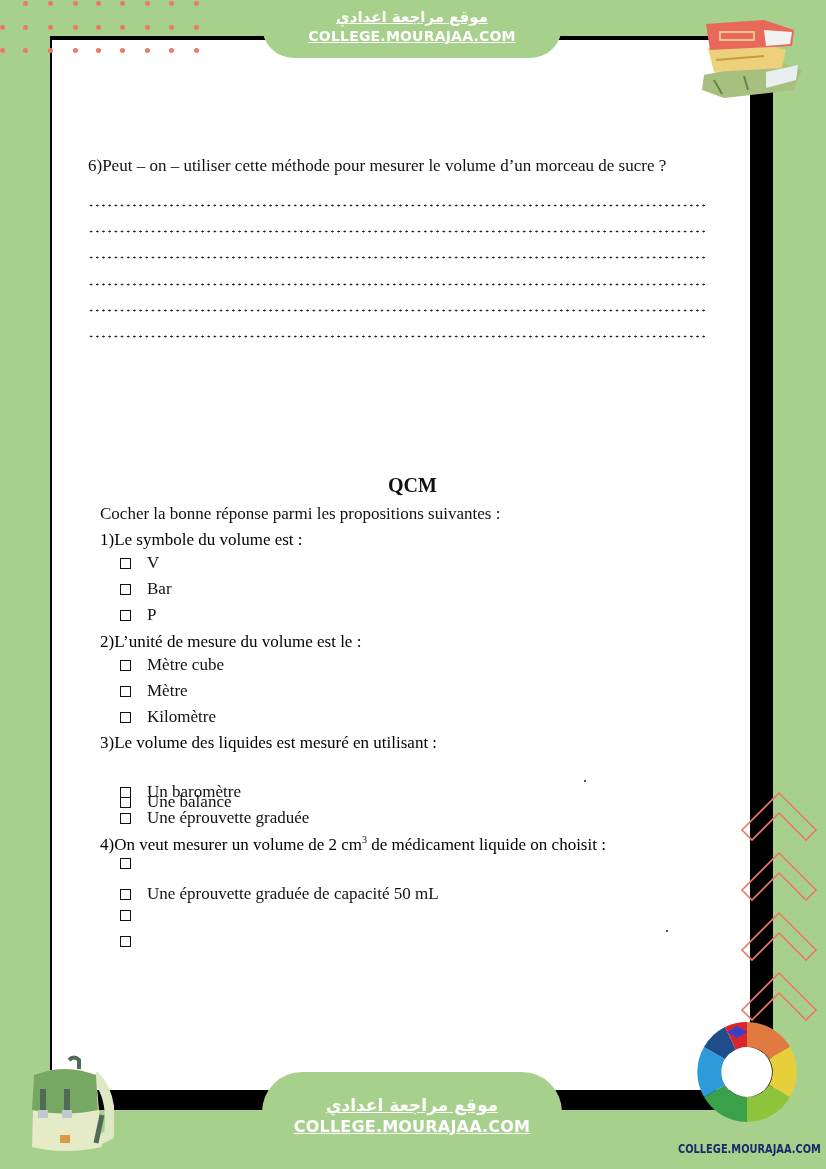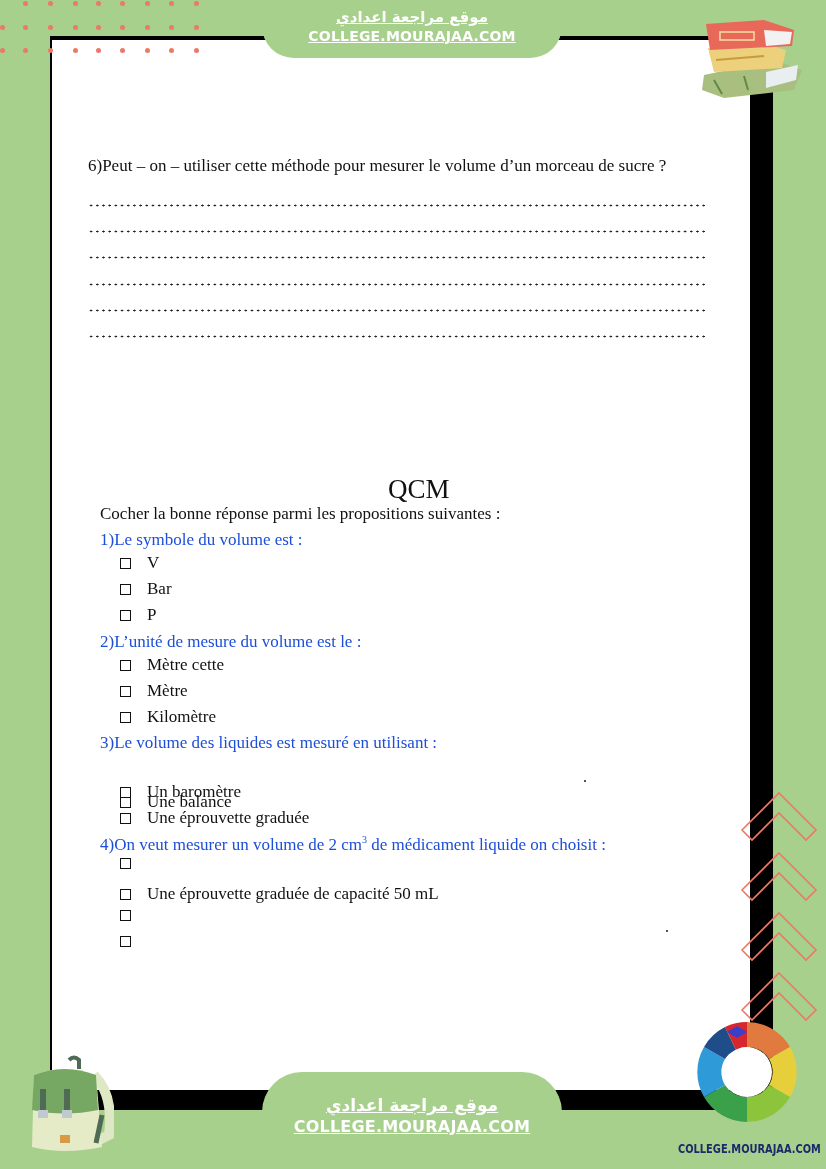--- a/index.html
+++ b/index.html
@@ -14,23 +14,23 @@
   .banner { position:absolute; background:#a8d08d; border-radius:30px; text-align:center; color:#fff; font-family:"DejaVu Sans", sans-serif; font-weight:bold; }
   .banner .ar { display:block; text-decoration:underline; font-size:15px; line-height:19px; }
   .banner .en { display:block; text-decoration:underline; font-size:14px; line-height:18px; letter-spacing:0.2px; }
   .banner-top { left:262px; top:-20px; width:300px; height:78px; padding-top:28px; box-sizing:border-box; border-radius:0 0 32px 32px; }
   .banner-bottom { left:262px; top:1072px; width:300px; height:97px; padding-top:22px; box-sizing:border-box; border-radius:40px 40px 0 0; }
   .banner-bottom .ar { font-size:17px; line-height:22px; }
   .banner-bottom .en { font-size:16px; line-height:22px; }
   .doc { position:absolute; color:#111; font-size:17px; }
   .q6 { left:88px; top:146px; width:625px; line-height:22px;margin-top:9px; }
   .dotline { position:absolute; left:88px; width:620px; height:3px; background-image:radial-gradient(circle, #222 0.9px, transparent 1.1px); background-size:6.2px 3px; background-repeat:repeat-x; }
-  .qcm-title { left:388px; top:474px; font-weight:normal; font-size:27px; }
+  .qcm-title { left:388px; top:474px; font-weight:bold; font-size:20px; }
   .intro { left:100px; top:504px; }
-  .qline { position:absolute; left:100px; font-size:17px; color:#1d4ed8; }
+  .qline { position:absolute; left:100px; font-size:17px; color:#000000; }
   .opt { position:absolute; left:120px; font-size:17px; color:#111; display:flex; align-items:center; }
   .opt .box { width:9px; height:9px; border:1.6px solid #111; margin-right:16px; display:inline-block; }
   sup { font-size:10px; }
   .books { position:absolute; left:694px; top:10px; width:110px; height:90px; }
   .bag { position:absolute; left:14px; top:1055px; width:100px; height:100px; }
   .chevrons { position:absolute; left:734px; top:790px; width:90px; height:250px; }
   .wheel { position:absolute; left:695px; top:1020px; width:104px; height:104px; }
   .wheel-label { position:absolute; left:664px; top:1142px; width:155px; text-align:center; color:#1c2a6b; font-family:"DejaVu Sans", sans-serif; font-weight:bold; font-size:12px; transform:scaleX(0.82); transform-origin:center; }
   .mark { position:absolute; width:2px; height:2px; background:#555; }
 </style>
@@ -111,21 +111,21 @@
     <span>Bar</span>
   </div>
 <div class="opt" style="top:605px">
     <span class="box"></span>
     <span>P</span>
   </div>
 
 <div class="qline" style="top:632px">2)L’unité de mesure du volume est le :</div>
 <div class="opt" style="top:655px">
     <span class="box"></span>
-    <span>Mètre cette</span>
+    <span>Mètre cube</span>
   </div>
 <div class="opt" style="top:681px">
     <span class="box"></span>
     <span>Mètre</span>
   </div>
 <div class="opt" style="top:707px">
     <span class="box"></span>
     <span>Kilomètre</span>
   </div>
 

